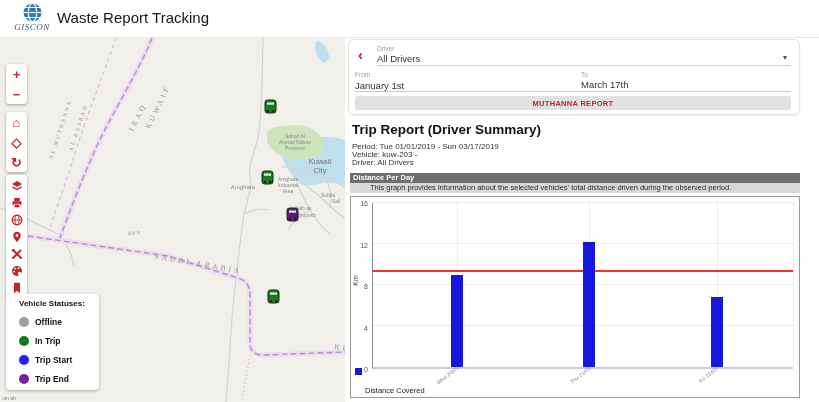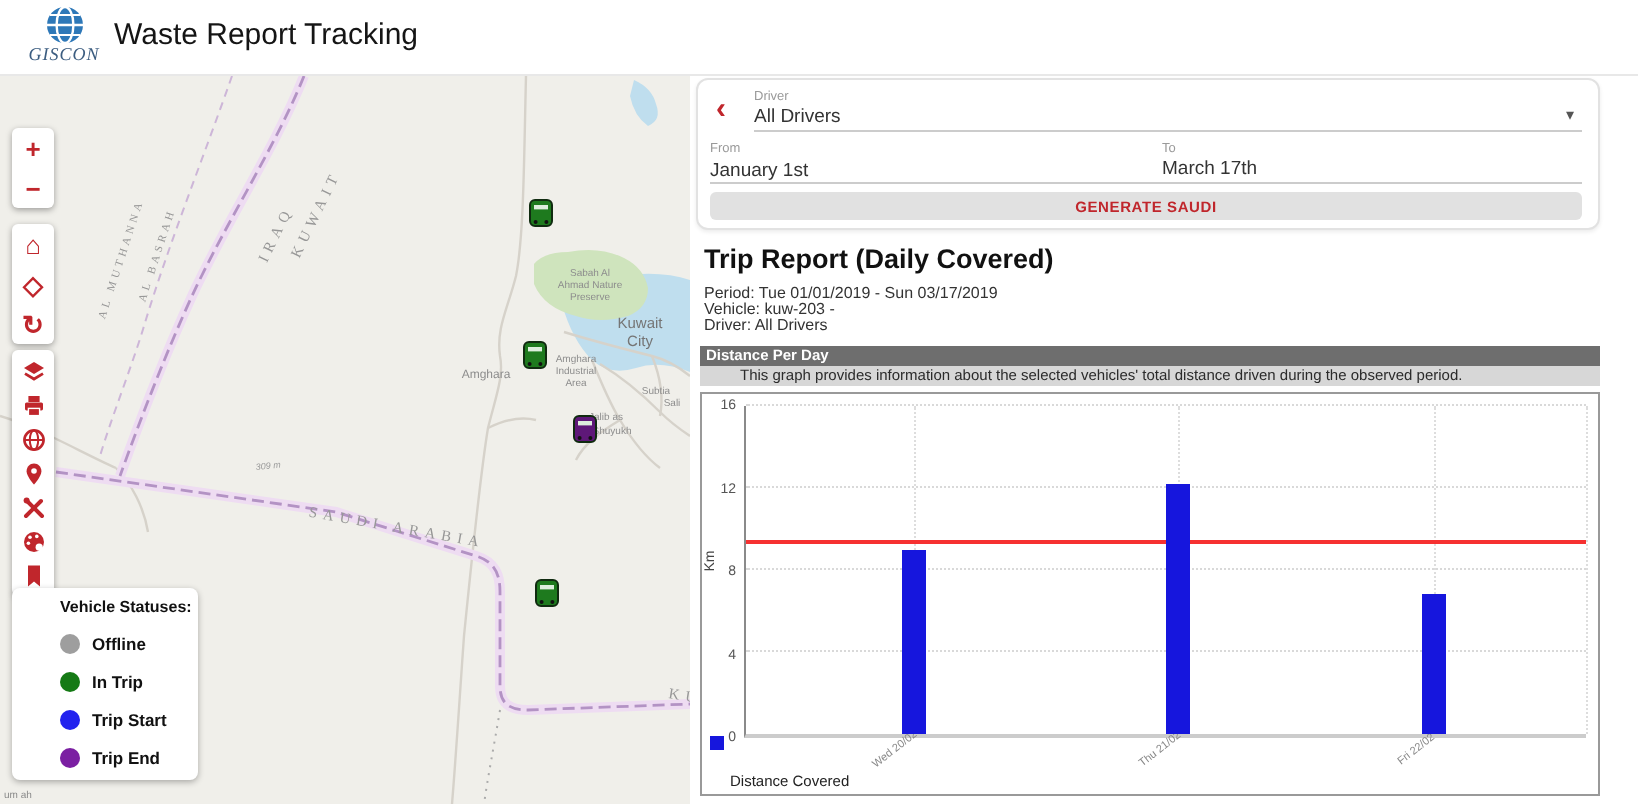--- a/index.html
+++ b/index.html
@@ -26,21 +26,21 @@
   
   .tool-card { position:absolute; left:6px; width:21px; background:#fff; border-radius:3px; box-shadow:0 1px 3px rgba(0,0,0,0.35); z-index:10; display:flex; flex-direction:column; align-items:center; }
   .tool-btn { width:21px; text-align:center; color:#c0262c; cursor:pointer; display:flex; align-items:center; justify-content:center; }
   .tool-btn.glyph { font-size:13px; font-weight:bold; height:20px; }
   .tool-btn.svgic { height:17px; }
   #tools-zoom { top:26px; }
   #tools-nav { top:74px; }
   #tools-misc { top:137px; padding:2px 0; }
 
   
-  #veh-legend { position:absolute; left:6px; top:256px; width:93px; height:96px; background:#fff; border-radius:4px; box-shadow:0 1px 3px rgba(0,0,0,0.3); z-index:10; padding:5px 0 0 24px; }
+  #veh-legend { position:absolute; left:6px; top:256px; width:93px; height:96px; background:#fff; border-radius:4px; box-shadow:0 1px 3px rgba(0,0,0,0.3); z-index:10; padding:5px 0 0 13px; }
   #veh-legend .vl-title { font-size:8px; font-weight:bold; color:#111; margin-bottom:4px; }
   .vl-item { display:flex; align-items:center; height:19px; }
   .vl-dot { width:10px; height:10px; border-radius:50%; margin-right:6px; flex:0 0 auto; }
   .vl-label { font-size:8.5px; font-weight:bold; color:#111; }
   #map-attrib { position:absolute; left:2px; bottom:1px; font-size:5px; color:#8a8a8a; z-index:6; }
 
   
   #panel { position:absolute; left:345px; top:38px; width:474px; height:364px; background:#fff; }
 
   #filter-card { position:absolute; left:3px; top:1px; width:452px; height:76px; background:#fff; border:1px solid #e2e2e2; border-radius:6px; box-shadow:0 1px 2px rgba(0,0,0,0.08); }
@@ -268,24 +268,24 @@
       <div id="back-btn">‹</div>
       <div class="fld-label" id="driver-label">Driver</div>
       <div class="fld-value" id="driver-value">All Drivers</div>
       <div id="driver-underline"></div>
       <div id="driver-caret">▾</div>
       <div class="fld-label" id="from-label">From</div>
       <div class="fld-value" id="from-value">January 1st</div>
       <div class="fld-label" id="to-label">To</div>
       <div class="fld-value" id="to-value">March 17th</div>
       <div id="fromto-underline"></div>
-      <button id="generate-btn">GENERATE SAUDI</button>
-    </div>
-
-    <div id="report-title">Trip Report (Daily Covered)</div>
+      <button id="generate-btn">MUTHANNA REPORT</button>
+    </div>
+
+    <div id="report-title">Trip Report (Driver Summary)</div>
     <div class="meta-line" id="meta-period">Period: Tue 01/01/2019 - Sun 03/17/2019</div>
     <div class="meta-line" id="meta-vehicle">Vehicle: kuw-203 -</div>
     <div class="meta-line" id="meta-driver">Driver: All Drivers</div>
 
     <div id="section-header">Distance Per Day</div>
     <div id="section-desc">This graph provides information about the selected vehicles' total distance driven during the observed period.</div>
 
     <div id="chart-box">
       <div id="ylabel">Km</div>
       <div id="yaxis">

